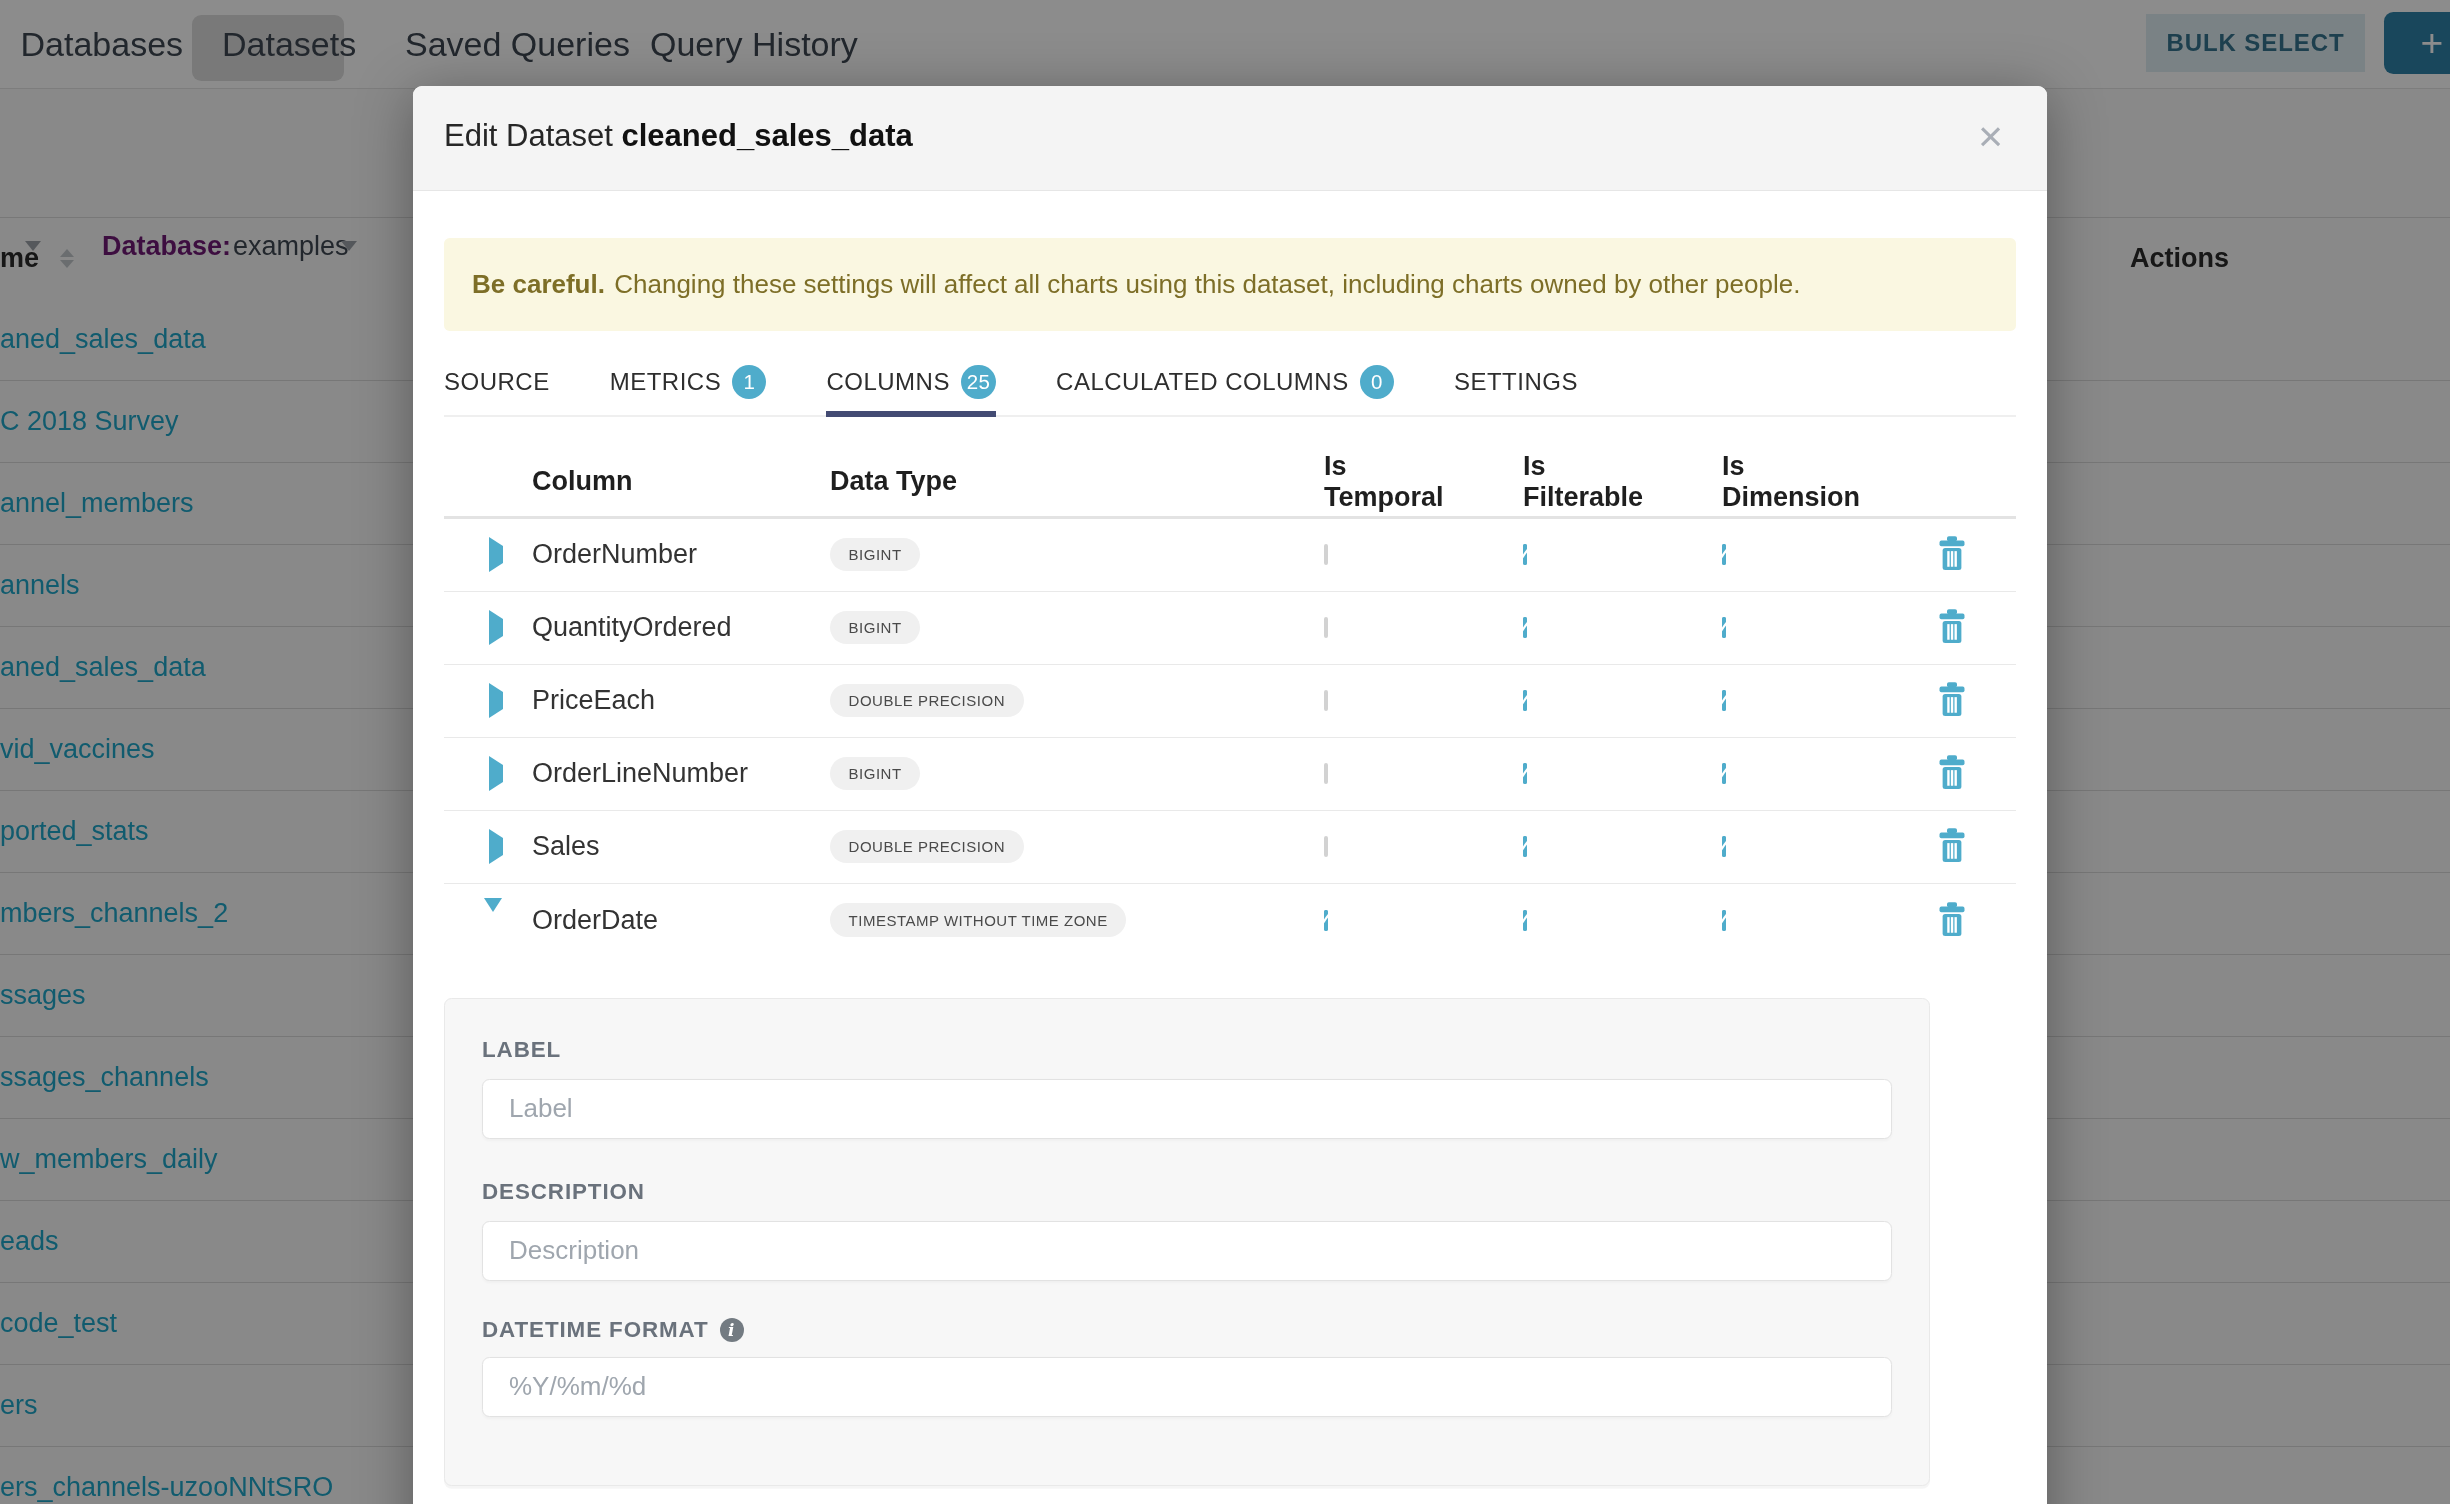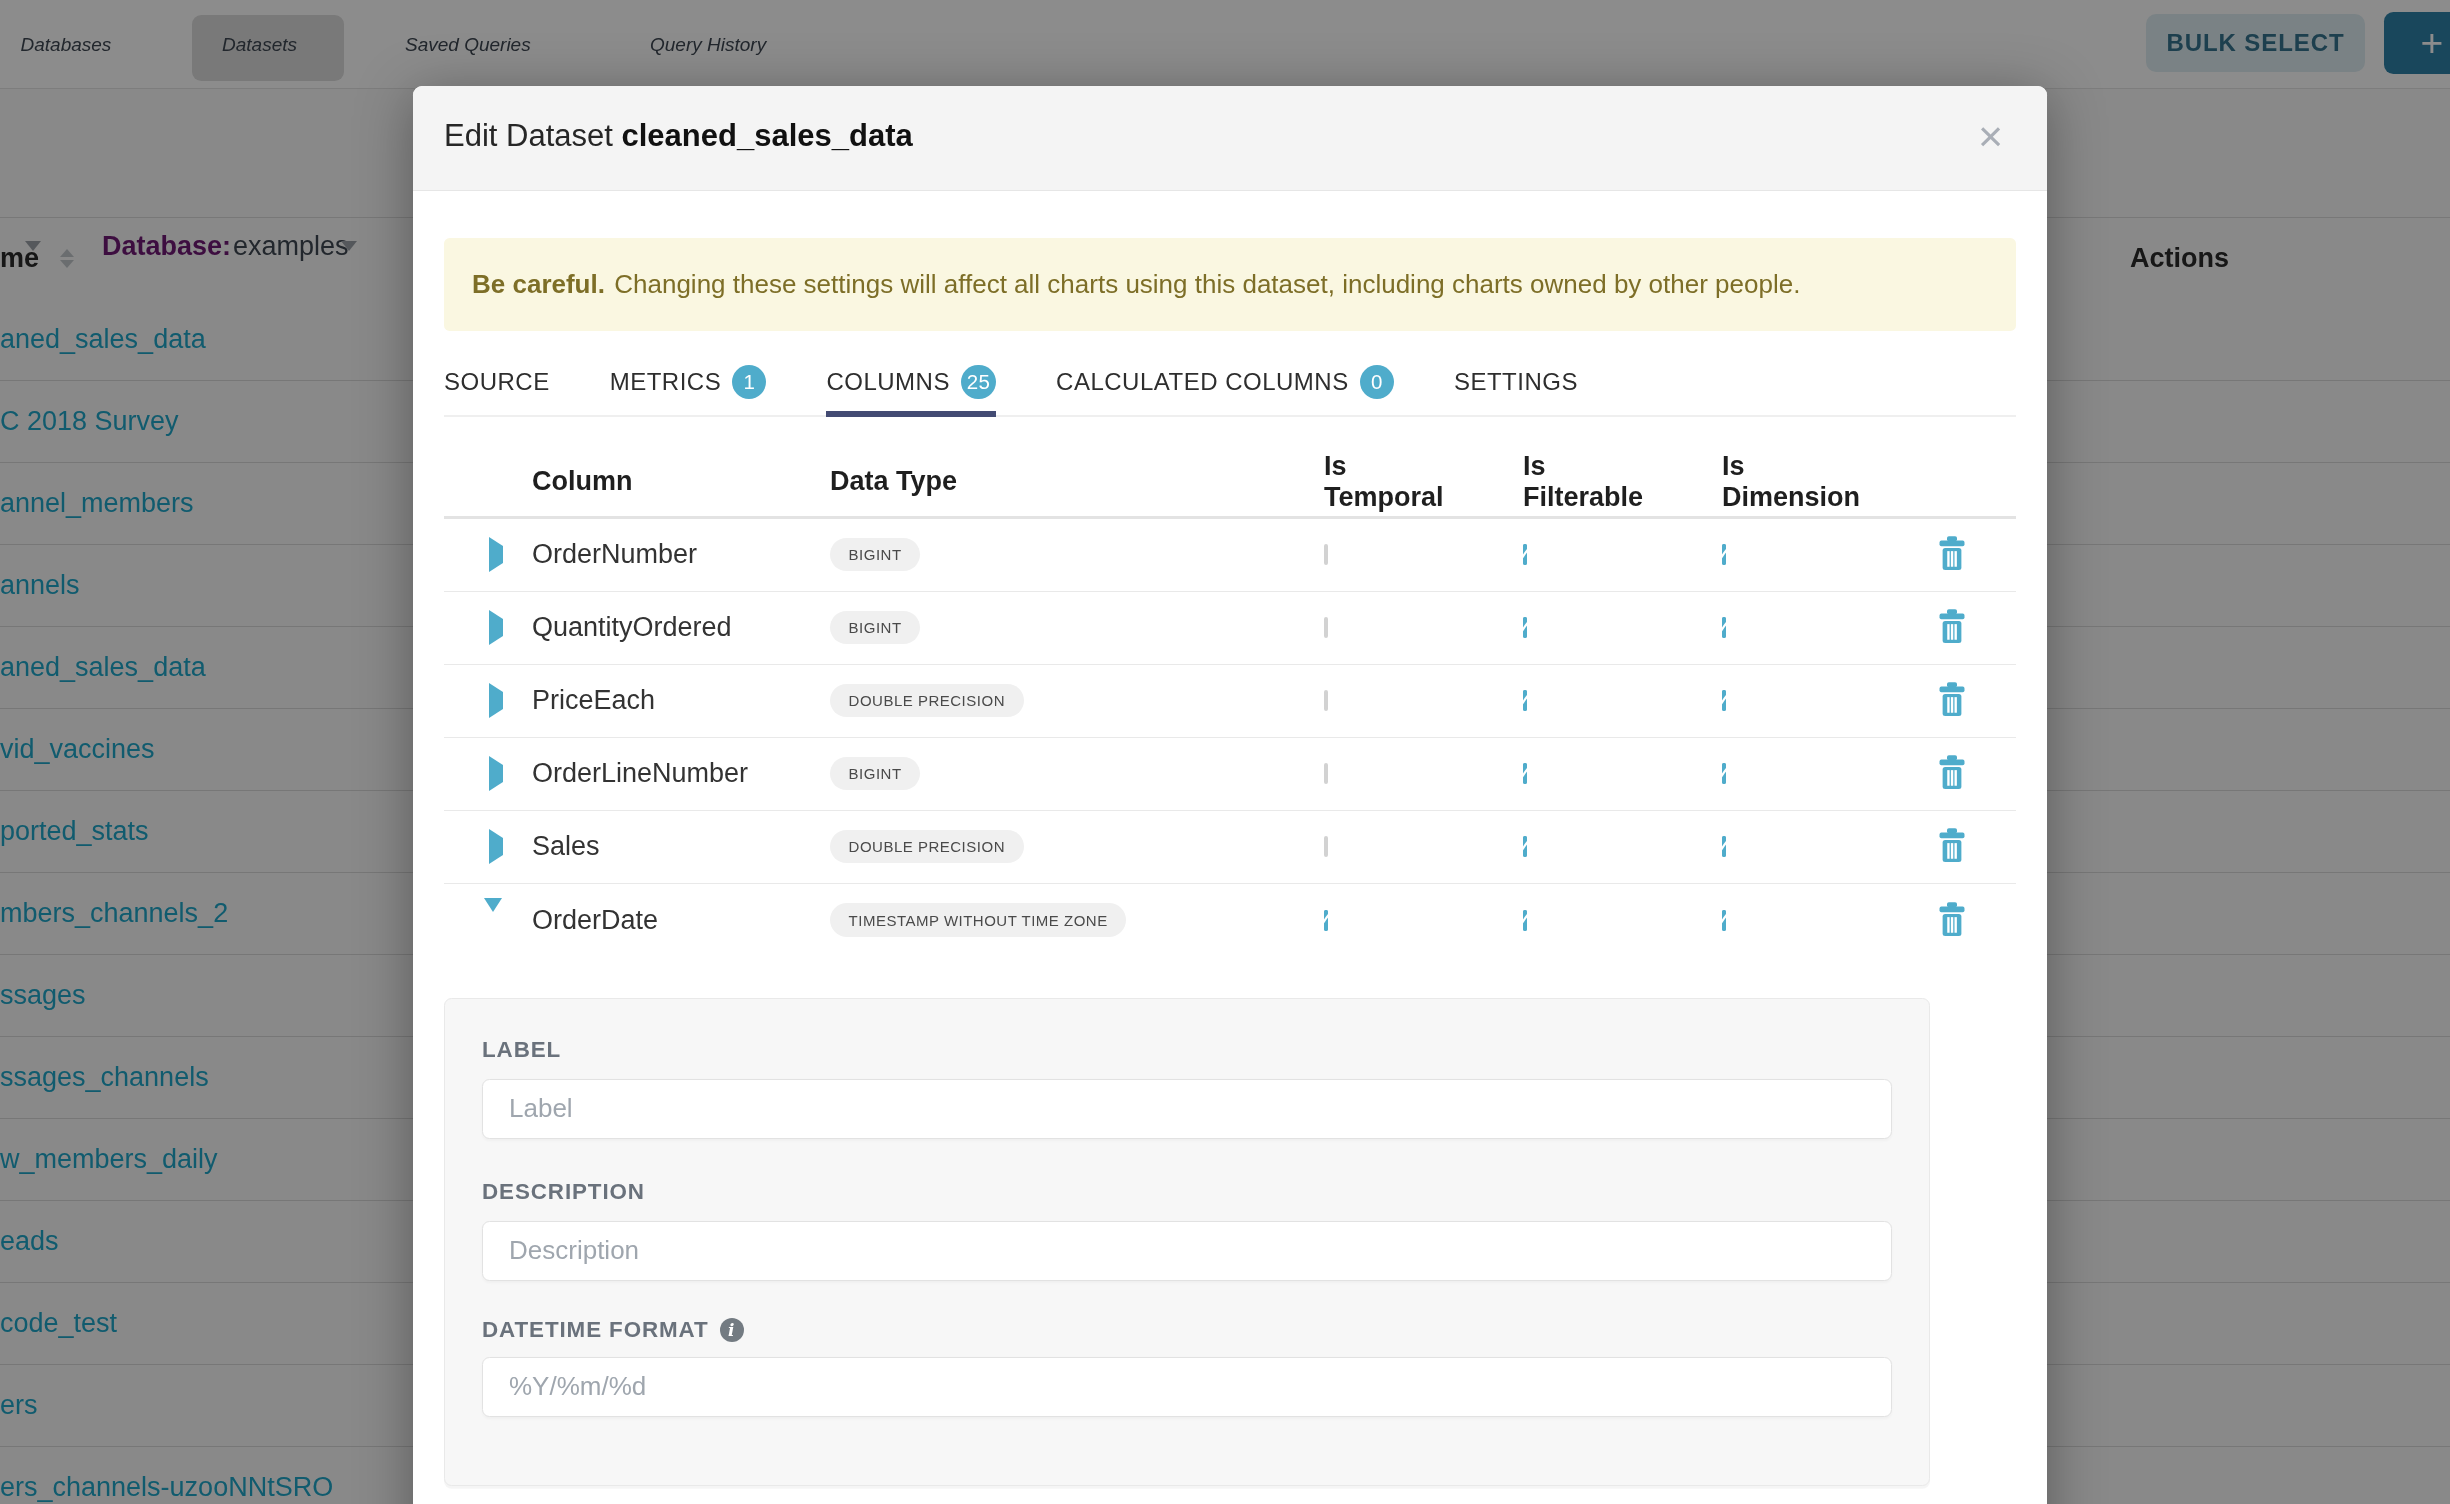--- a/index.html
+++ b/index.html
@@ -11,27 +11,27 @@
     --text-dark:#262626;
     --text-gray:#6A727C;
   }
   *{box-sizing:border-box;margin:0;padding:0;}
   html,body{width:2450px;height:1505px;overflow:hidden;}
   body{font-family:"Liberation Sans","DejaVu Sans",sans-serif;background:#fff;}
   .stage{position:relative;width:2450px;height:1505px;overflow:hidden;background:#FAFAFA;}
 
   
   .topnav{position:absolute;left:0;top:0;width:100%;height:89px;background:#FFFFFF;border-bottom:1.9px solid #E4E4E4;}
-  .nav-item{position:absolute;top:0;height:89px;display:flex;align-items:center;font-size:19px;color:#3E4752;cursor:pointer;font-style:italic;}
+  .nav-item{position:absolute;top:0;height:89px;display:flex;align-items:center;font-size:34px;color:#3E4752;cursor:pointer;}
   .nav-pill{position:absolute;left:192px;top:15px;width:152px;height:66px;background:#DCDCDC;border-radius:9.3px;}
   .nav-databases{left:20.5px;}
   .nav-datasets{left:222px;}
   .nav-saved{left:405px;}
   .nav-history{left:650px;}
-  .bulk-btn{position:absolute;top:14px;right:85px;width:219px;height:58px;background:#DFEDF2;border:none;border-radius:10px;
+  .bulk-btn{position:absolute;top:14px;right:85px;width:219px;height:58px;background:#DFEDF2;border:none;border-radius:0;
     color:#35748E;font-size:24px;font-weight:bold;letter-spacing:0.9px;font-family:inherit;cursor:pointer;}
   .add-btn{position:absolute;top:12px;right:-30px;width:96px;height:62px;background:#2E82A8;border:none;border-radius:9.3px;
     color:#fff;font-size:39px;line-height:56px;font-family:inherit;cursor:pointer;}
   .filterbar{position:absolute;left:0;top:89px;width:100%;height:129px;background:#FAFAFA;}
   .flt-caret{position:absolute;left:25px;top:152px;width:0;height:0;border-left:8.4px solid transparent;border-right:8.4px solid transparent;border-top:10.3px solid #9CA1A8;}
   .db-label{position:absolute;left:102px;top:142px;font-size:27px;font-weight:bold;color:#701a75;}
   .db-value{position:absolute;left:233px;top:142px;font-size:27px;color:#3E4752;}
   .db-caret{position:absolute;left:341px;top:152px;width:0;height:0;border-left:8.4px solid transparent;border-right:8.4px solid transparent;border-top:10.3px solid #9CA1A8;}
 
   .bg-table{position:absolute;left:0;top:217px;width:100%;}

